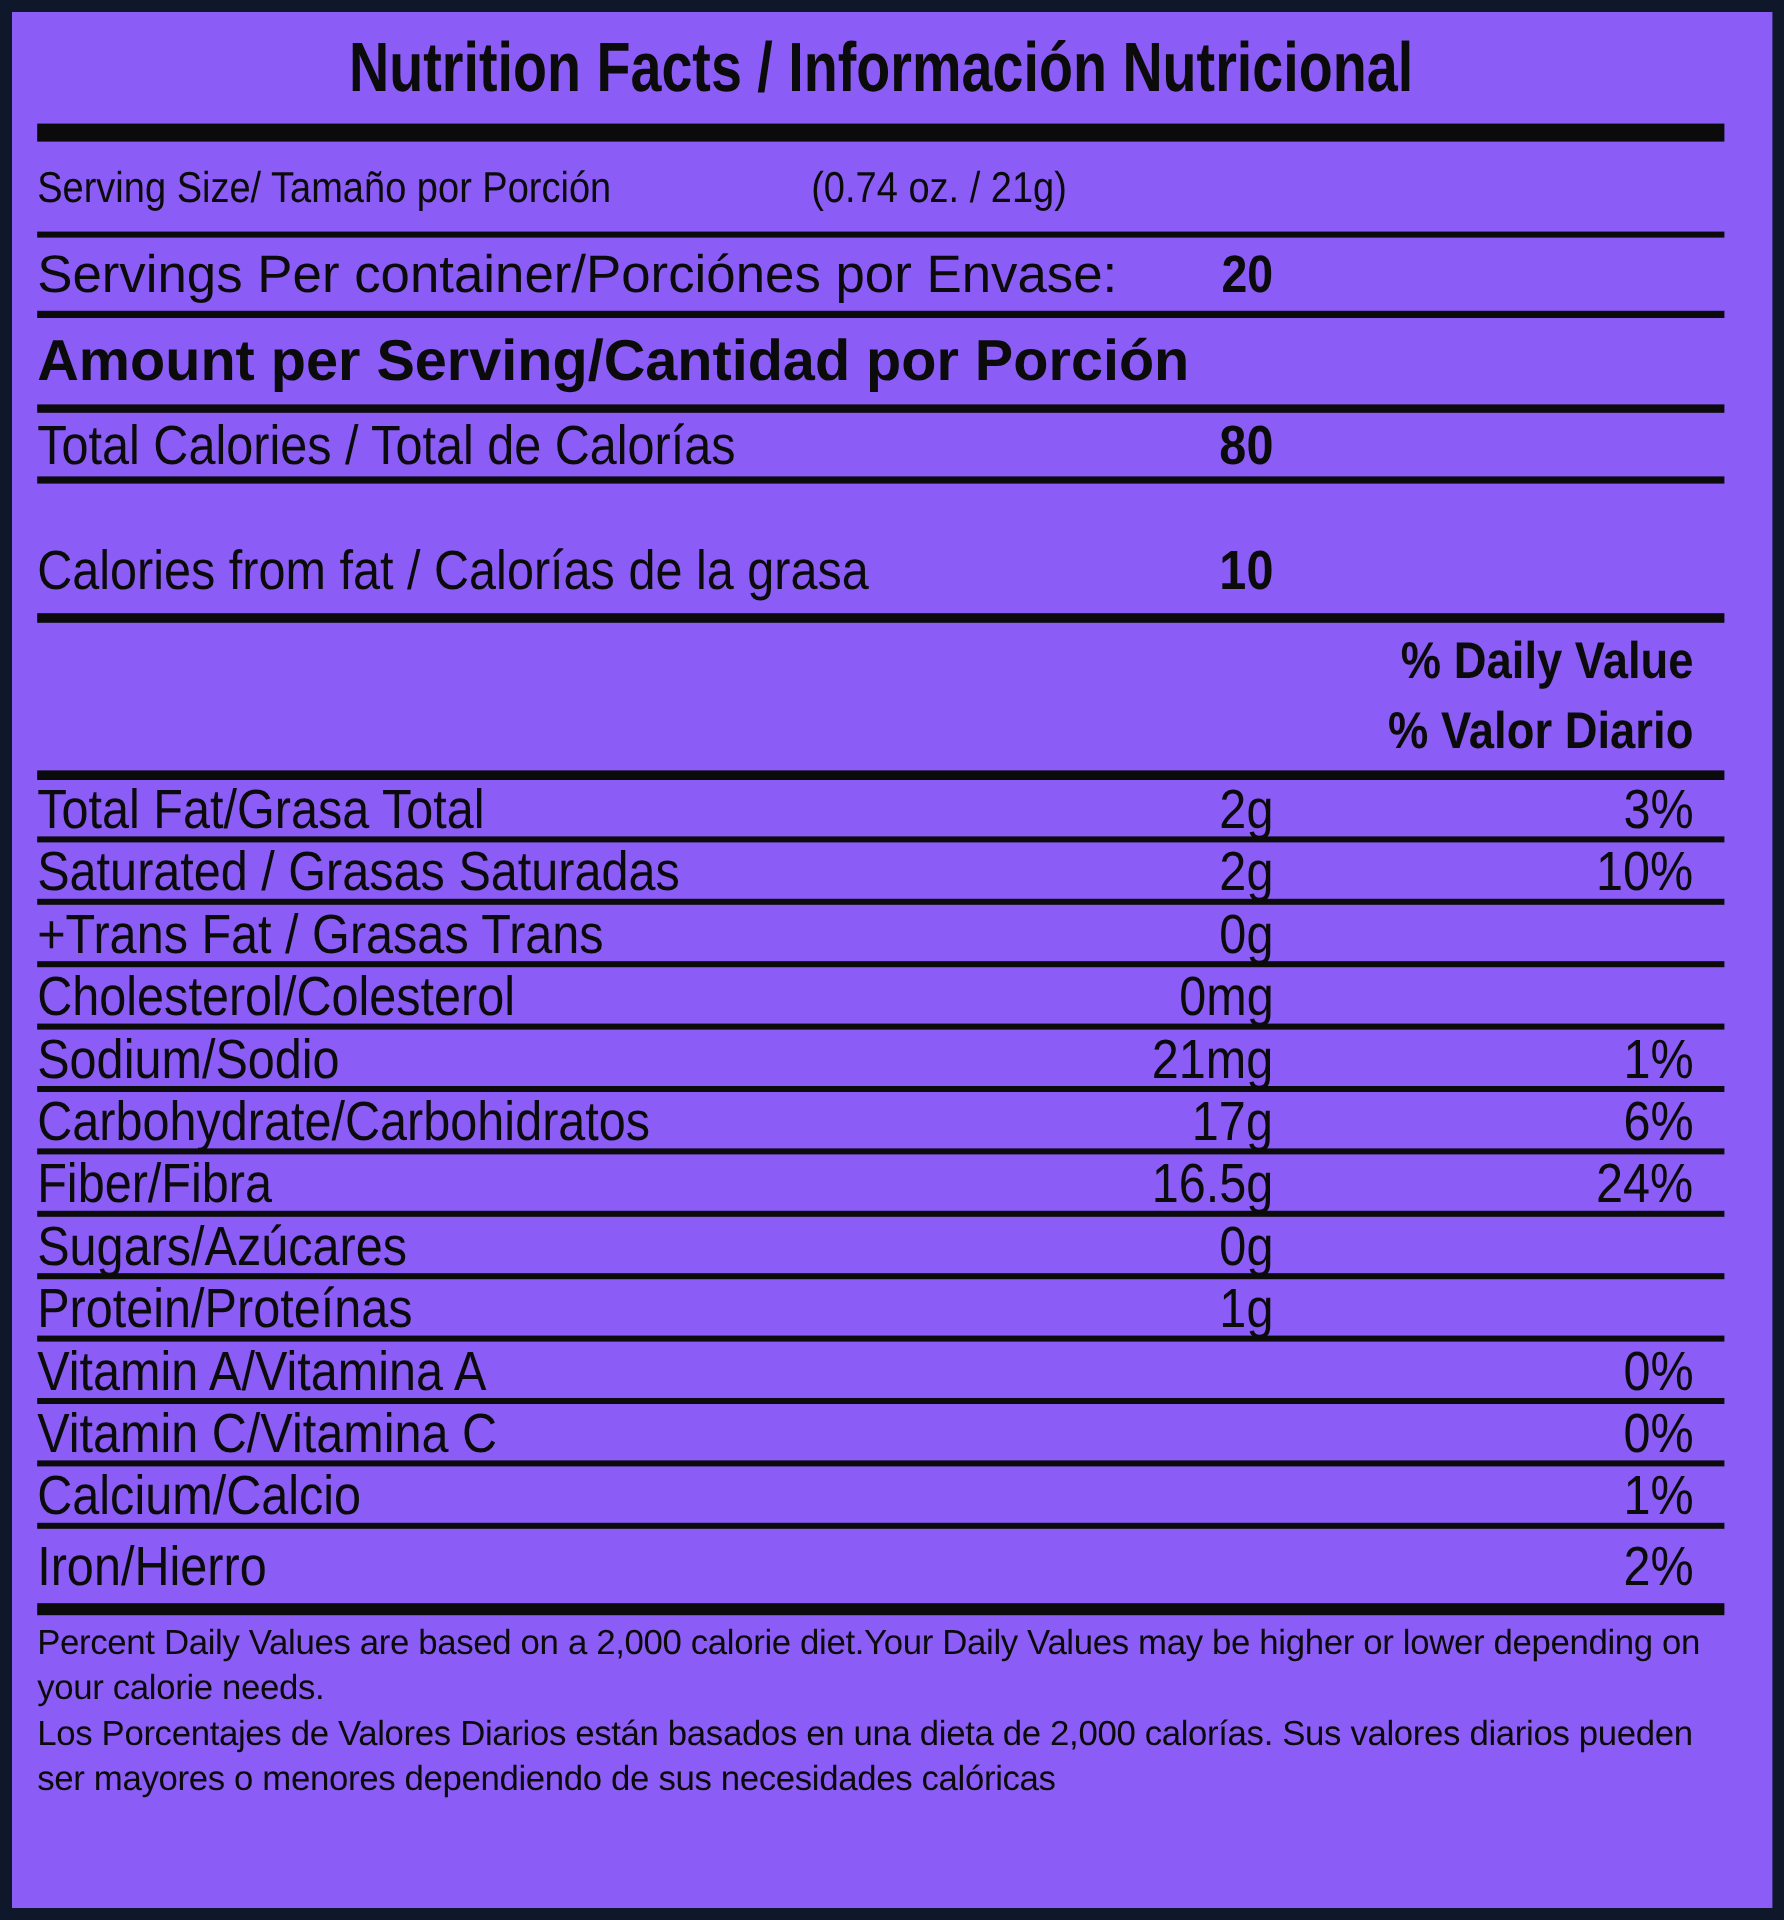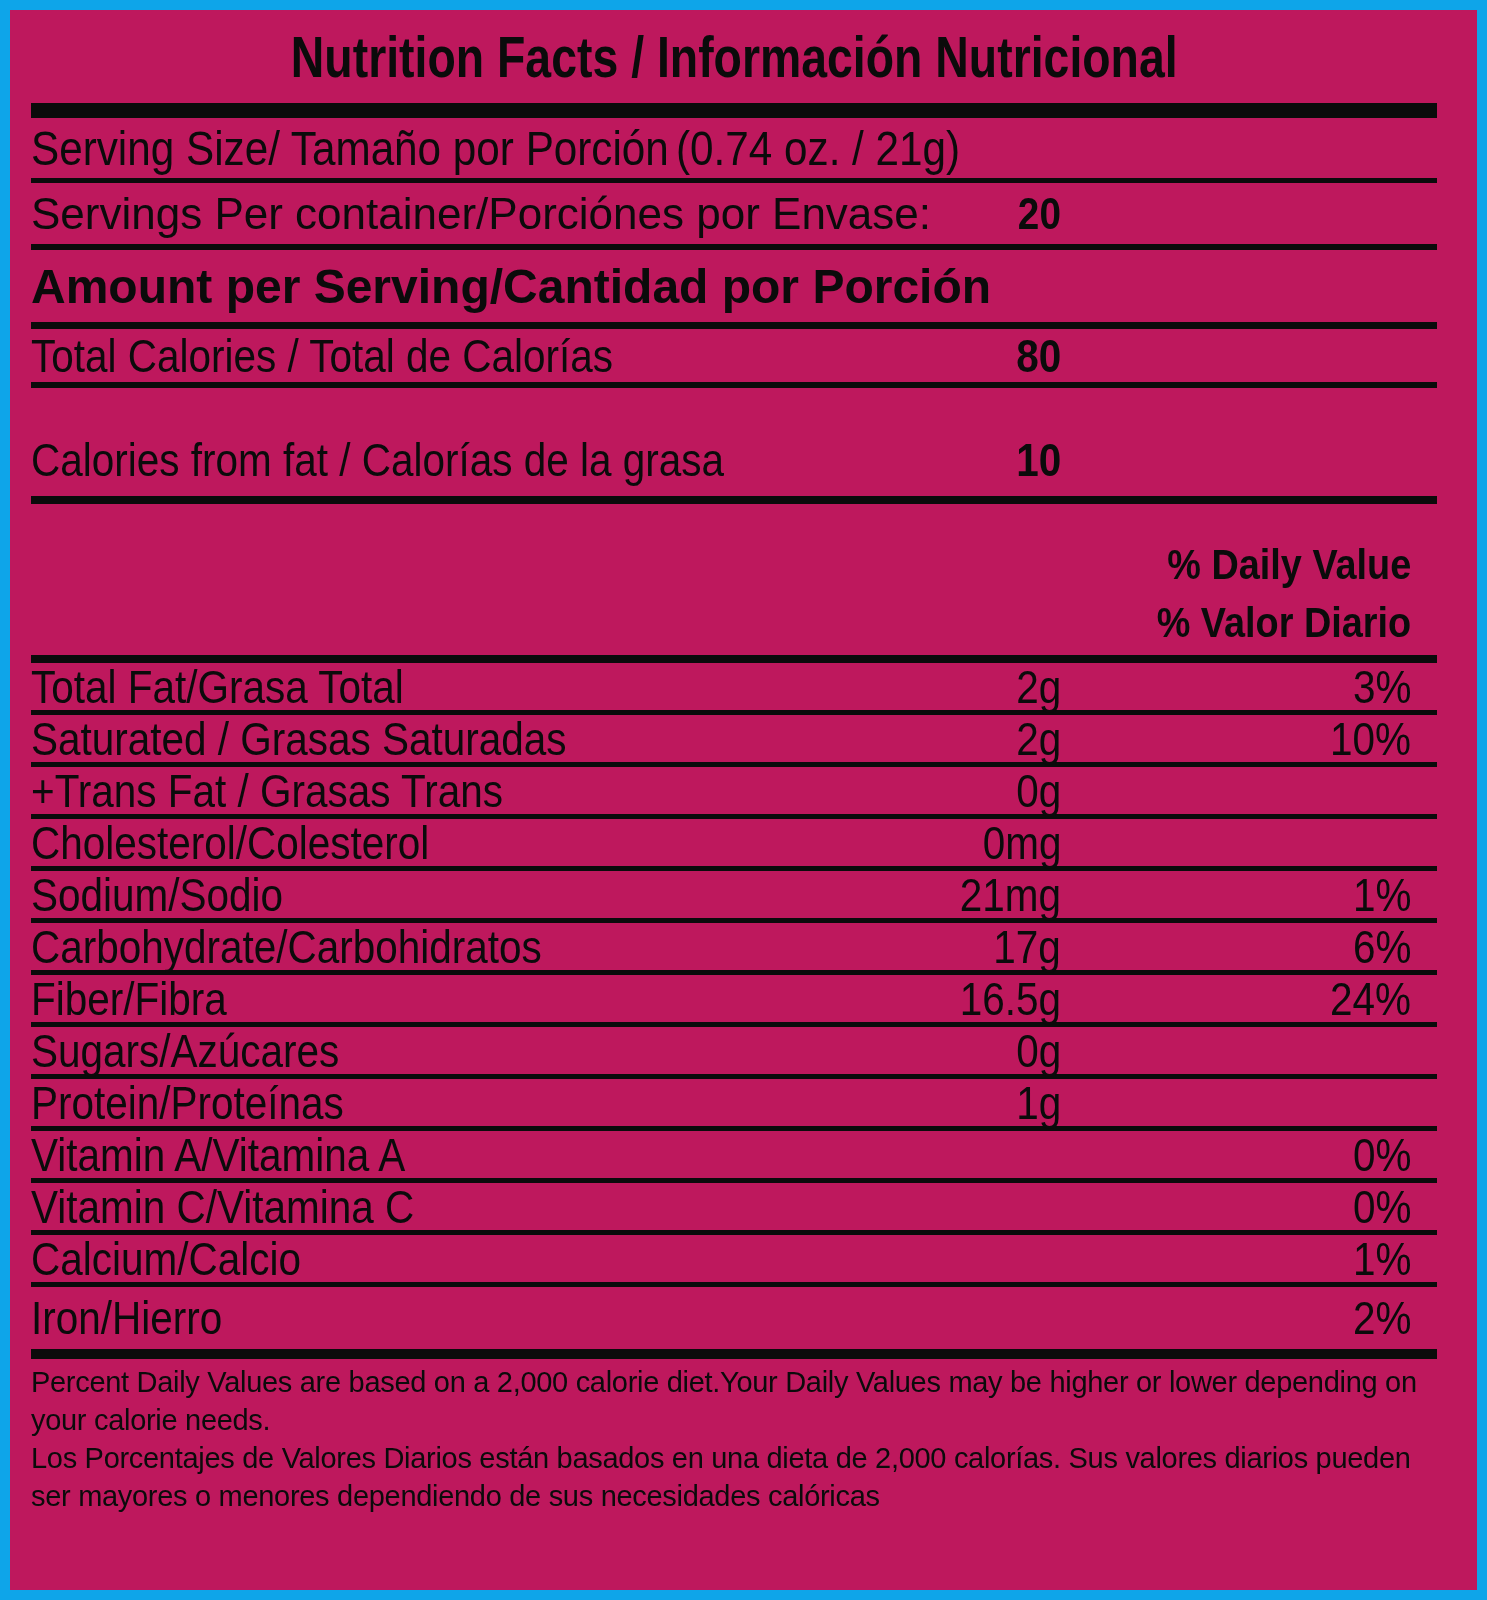--- a/index.html
+++ b/index.html
@@ -5,22 +5,22 @@
   * { box-sizing: border-box; margin: 0; padding: 0; }
   html, body { background: #ffffff; }
   body {
     width: 1487px; height: 1600px;
     position: relative;
     font-family: "Liberation Sans", sans-serif;
     color: #0b0b0b;
   }
   .label-box {
     position: absolute; inset: 0;
-    border: 10px solid #0ea5e9;
-    background: #be185d;
+    border: 10px solid #0f172a;
+    background: #8b5cf6;
     overflow: hidden;
   }
   .content {
     margin-left: 21px;
     margin-right: 40px; 
     height: 100%;
   }
   
   .cx {
     display: inline-block;
@@ -40,34 +40,34 @@
   .thick-bar { height: 15px; background: #0b0b0b; }
 
   .row {
     display: flex; align-items: center;
     border-bottom: 5px solid #0b0b0b;
   }
   .cell-label { flex: 1; min-width: 0; }
   .cell-amt  { width: 300px; text-align: right; }
   .cell-dv   { width: 376px; padding-right: 26px; text-align: right; }
 
-  .r-serving { height: 65px; border-bottom-width: 5px; font-size: 48px; }
+  .r-serving { height: 80px; border-bottom-width: 5px; font-size: 36px; }
   .sv-label  { width: 645px; flex: none; }
   .r-servings { height: 67px; border-bottom-width: 6px; font-size: 44px; }
   .r-amount-header { height: 79px; border-bottom-width: 7px; font-size: 48px; }
   .r-cal1 { height: 59px; border-bottom-width: 6px; font-size: 46px; }
   .r-cal2 { height: 80px; border-bottom-width: 8px; font-size: 46px; margin-top: 36px; }
 
   .dv-head {
     height: 131px;
     border-bottom: 8px solid #0b0b0b;
     display: flex; flex-direction: column;
     justify-content: space-evenly; align-items: flex-end;
     padding-right: 26px;
-    font-size: 43px; font-weight: bold; margin-top: 28px;
+    font-size: 43px; font-weight: bold;
   }
 
   .r-nutrient { height: 52px; border-bottom-width: 5px; font-size: 46px; }
   .r-nutrient.last { height: 72px; border-bottom-width: 10px; }
 
   .footnote {
     padding-top: 4px;
     font-size: 29px;
     line-height: 38px;
     letter-spacing: -0.3px;

